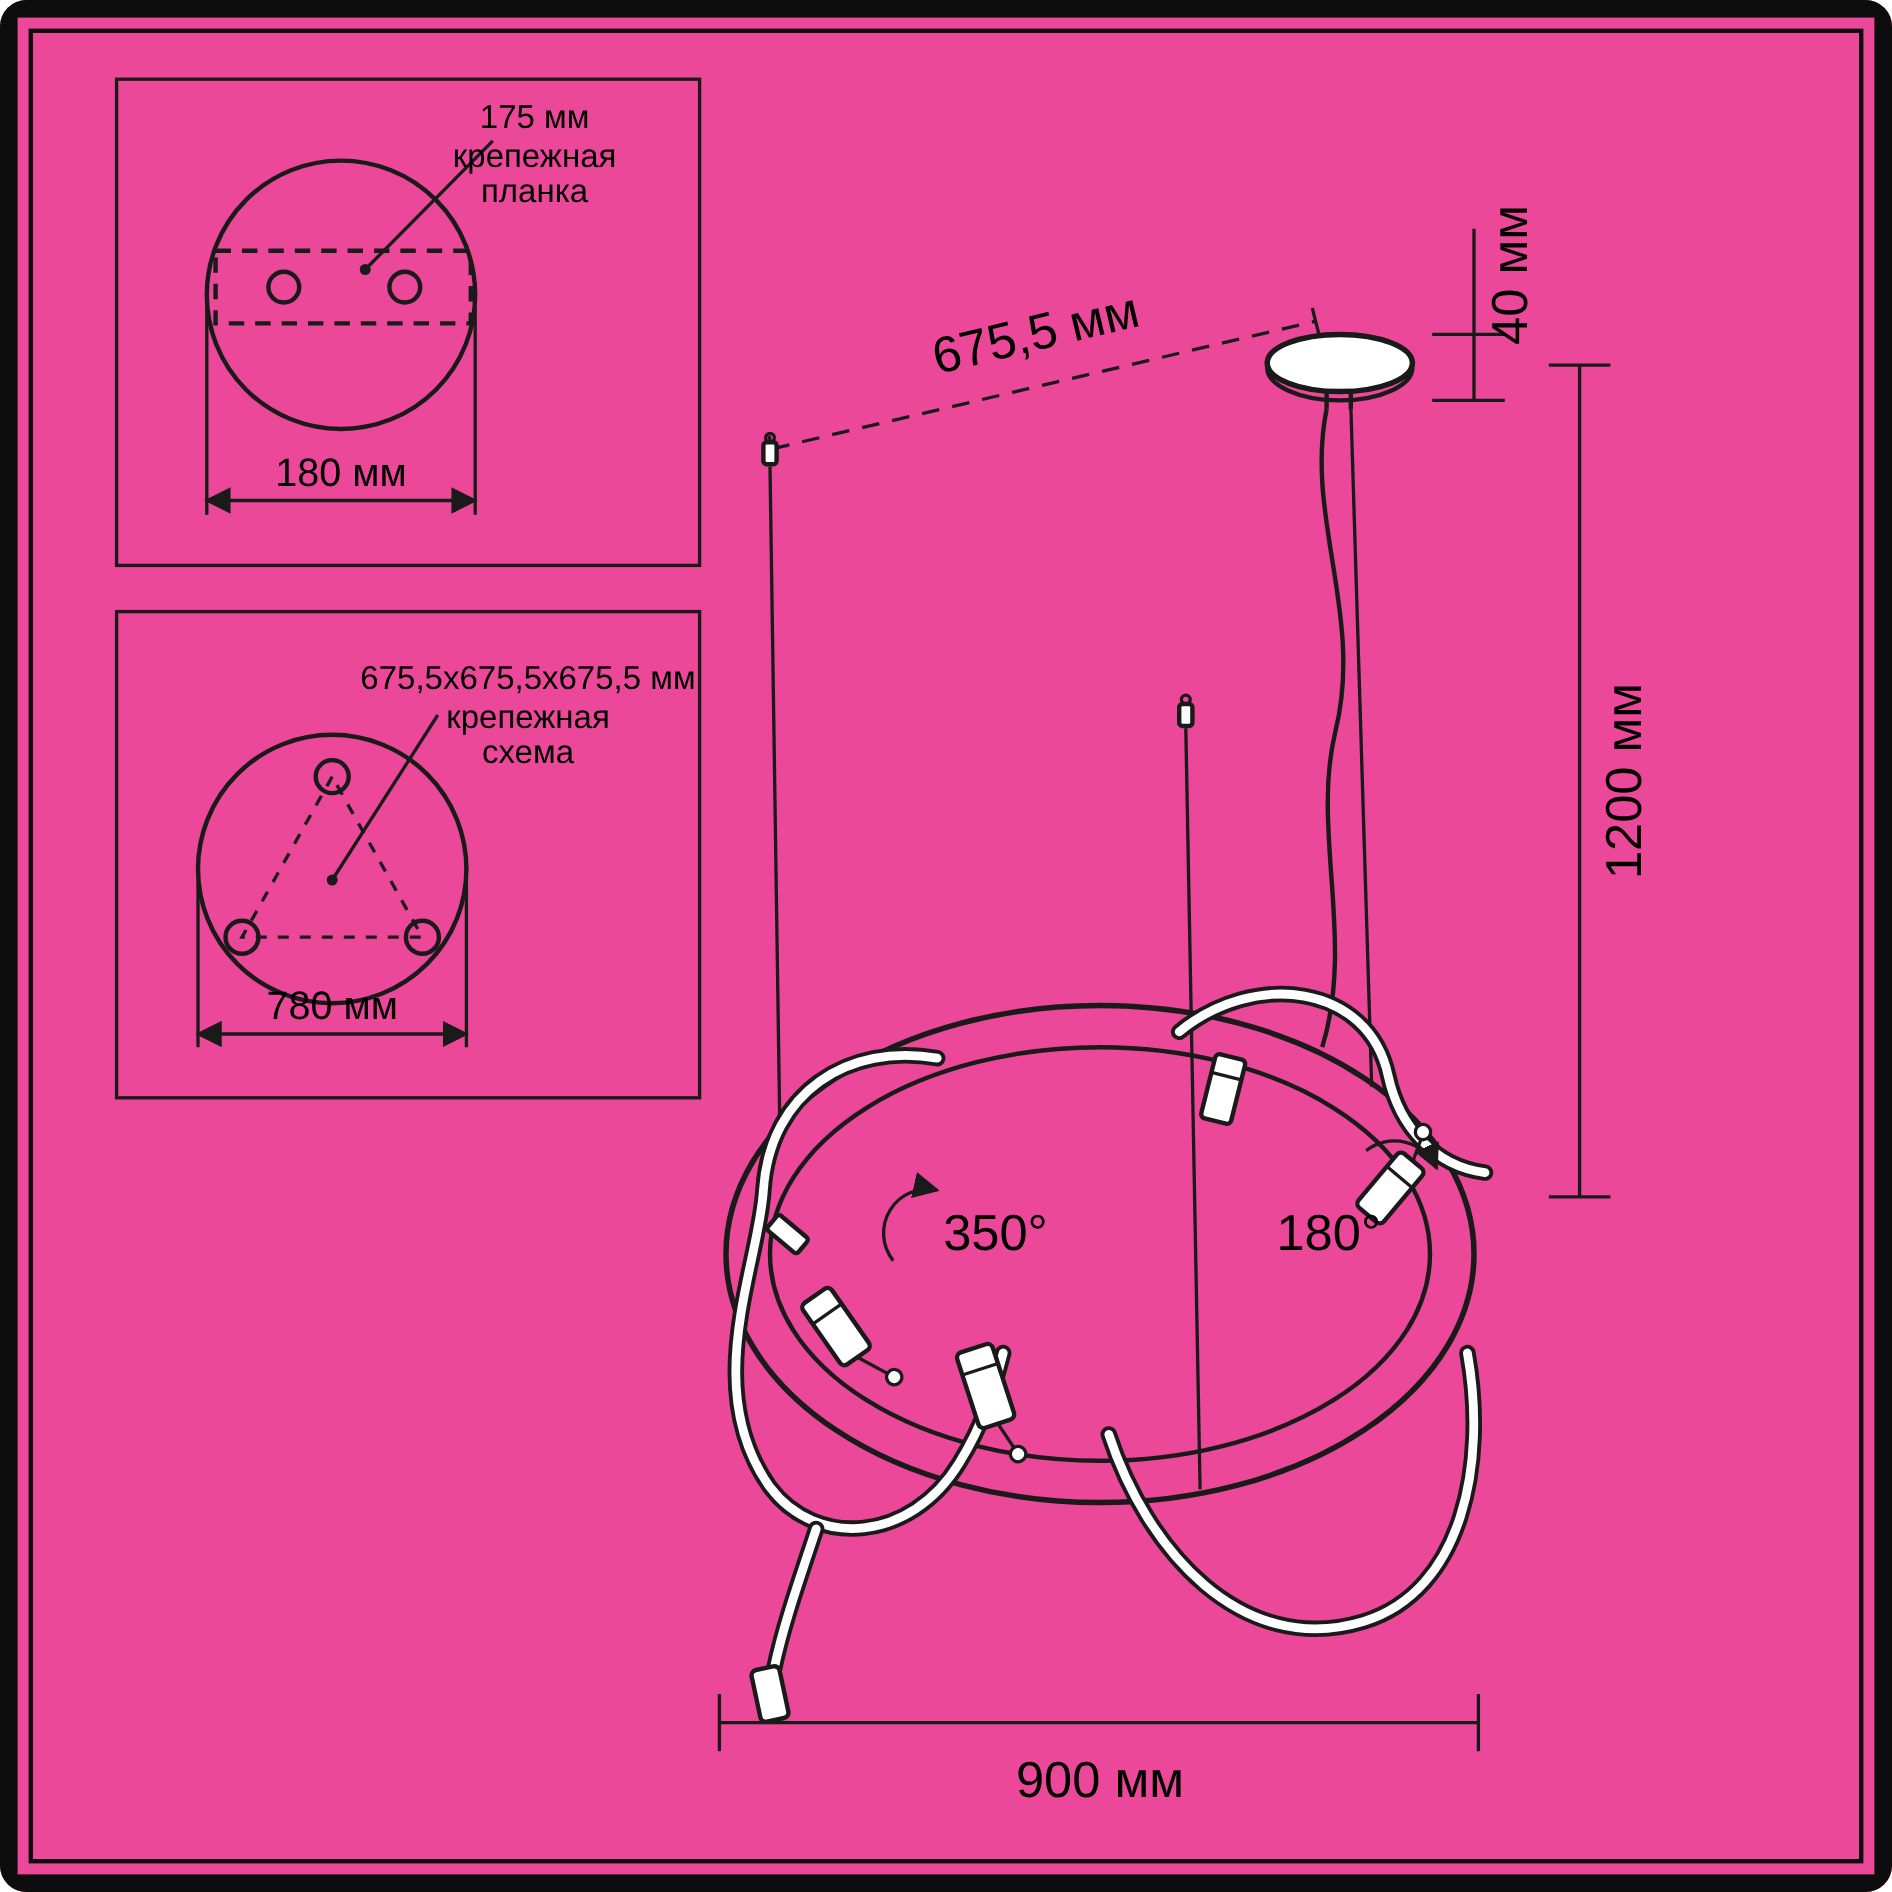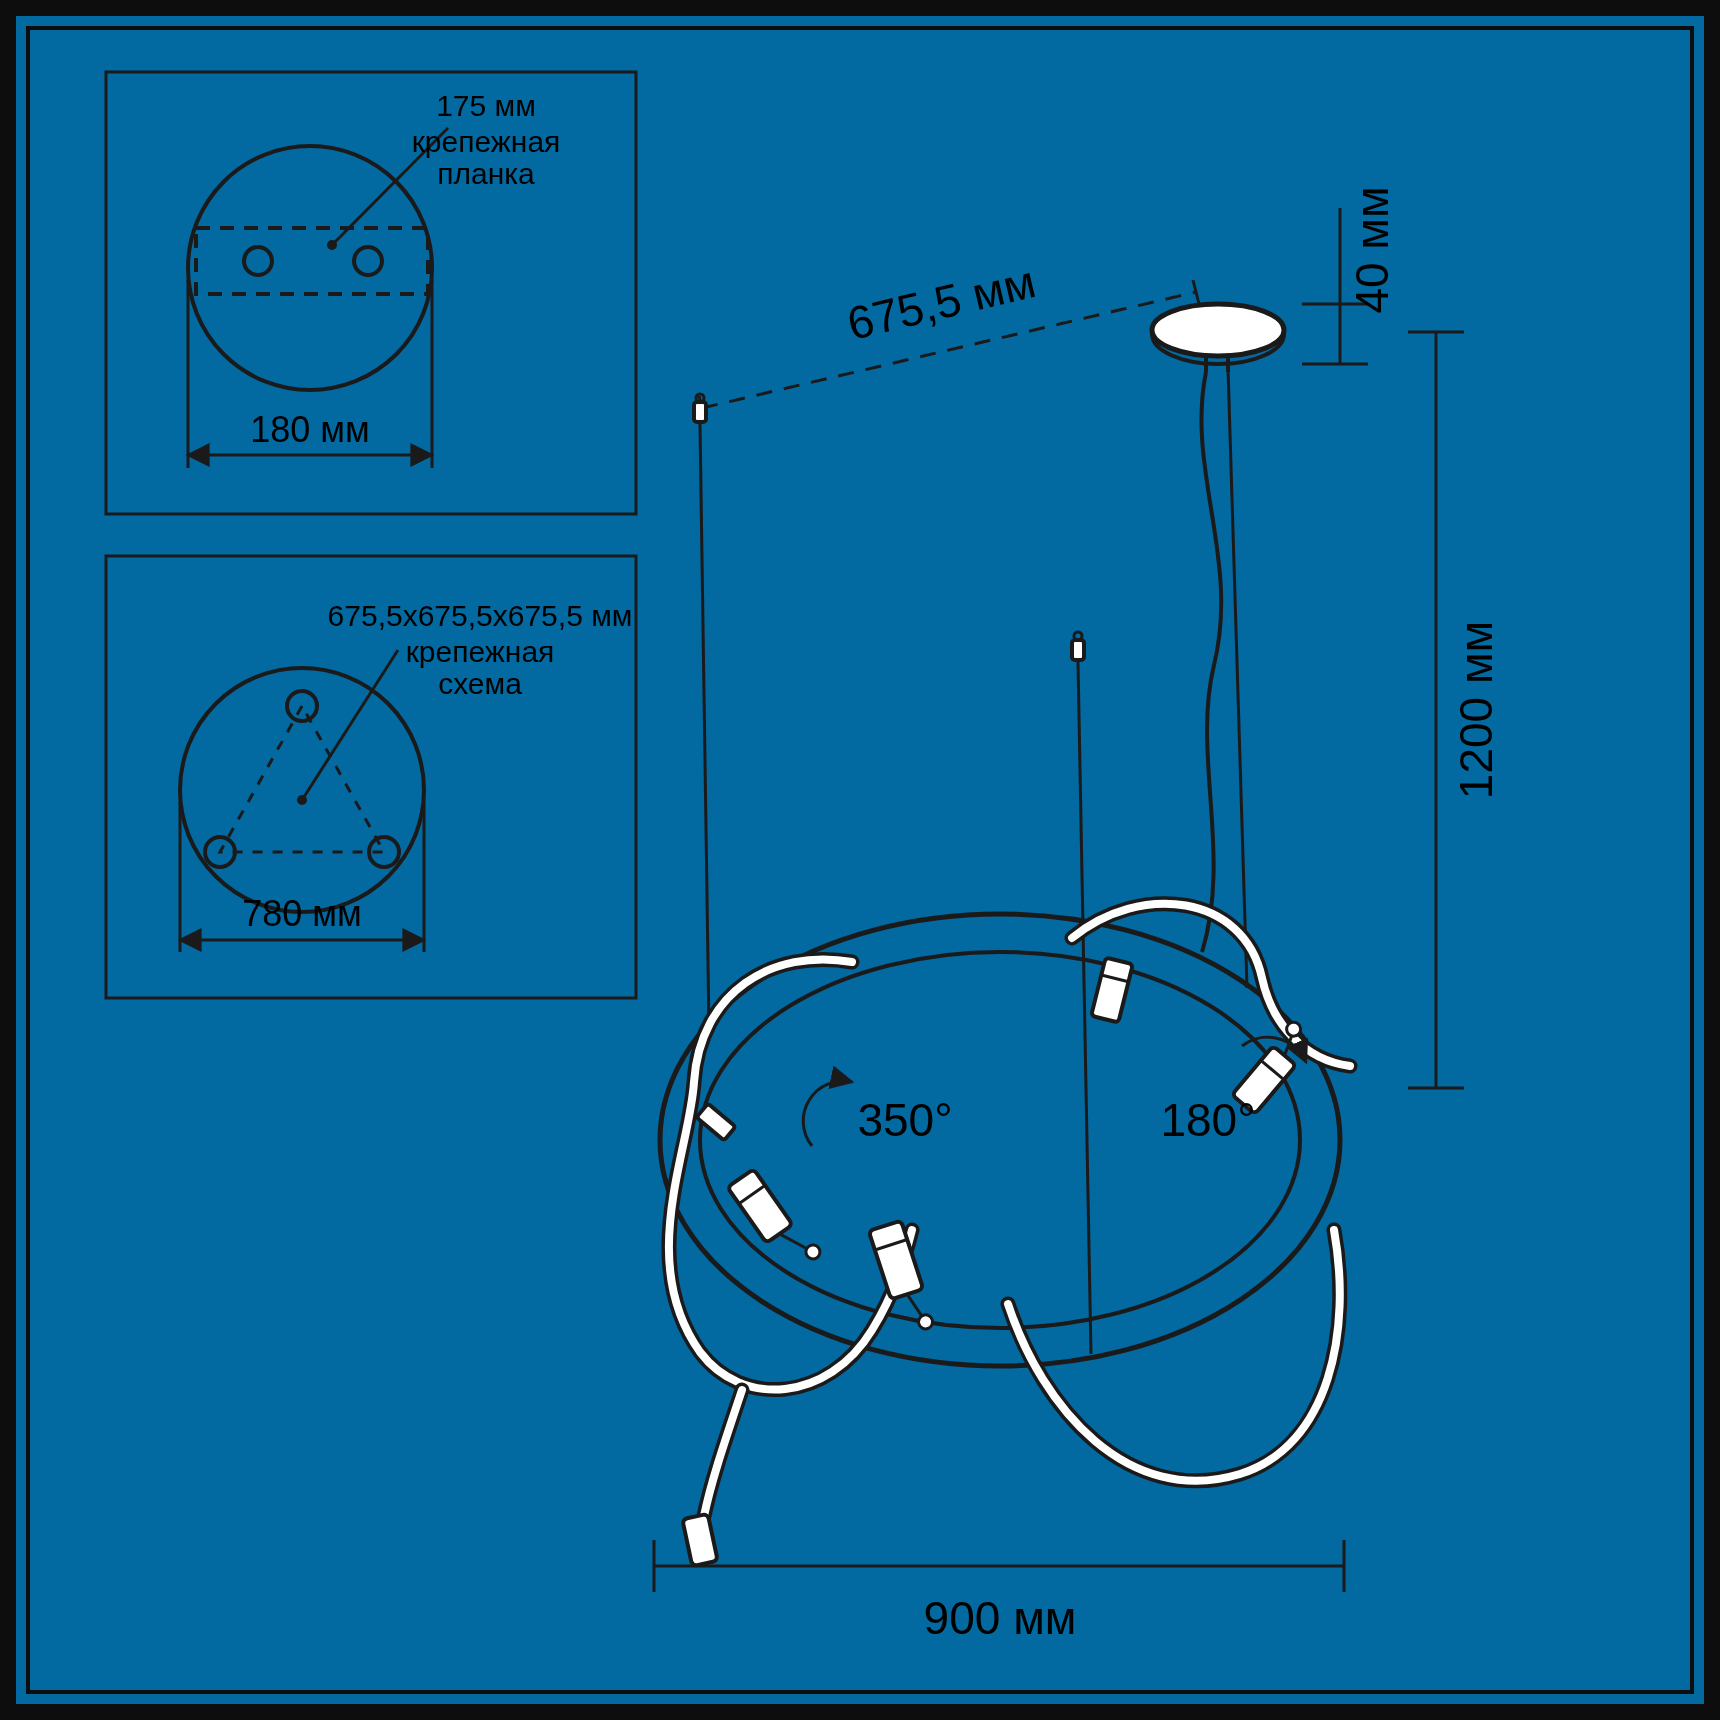--- a/index.html
+++ b/index.html
@@ -1,17 +1,17 @@
 <!DOCTYPE html>
 <html><head>
 <meta charset="utf-8">
 <style>
   html,body{margin:0;padding:0;background:#fff;}
-  .canvas{position:relative;width:1720px;height:1720px;background:#0369a1;overflow:hidden;
-          font-family:"Liberation Sans",sans-serif;}
+  .canvas{position:relative;width:1720px;height:1720px;background:#ec4899;overflow:hidden;
+          font-family:"Liberation Sans",sans-serif;border-radius:24px;}
   .frame-outer{position:absolute;inset:0;border:16px solid #0d0d0d;pointer-events:none;}
   .frame-inner{position:absolute;inset:26px;border:4px solid #0d0d0d;pointer-events:none;}
   svg{position:absolute;left:0;top:0;}
   .ln{stroke:#1a1a1a;fill:none;}
   .thin{stroke-width:3;}
   .med{stroke-width:4;}
   .thick{stroke-width:5;}
   .fillw{fill:#fff;}
   .dot{fill:#1a1a1a;stroke:none;}
   .dim-text{fill:#000;font-size:36px;}

